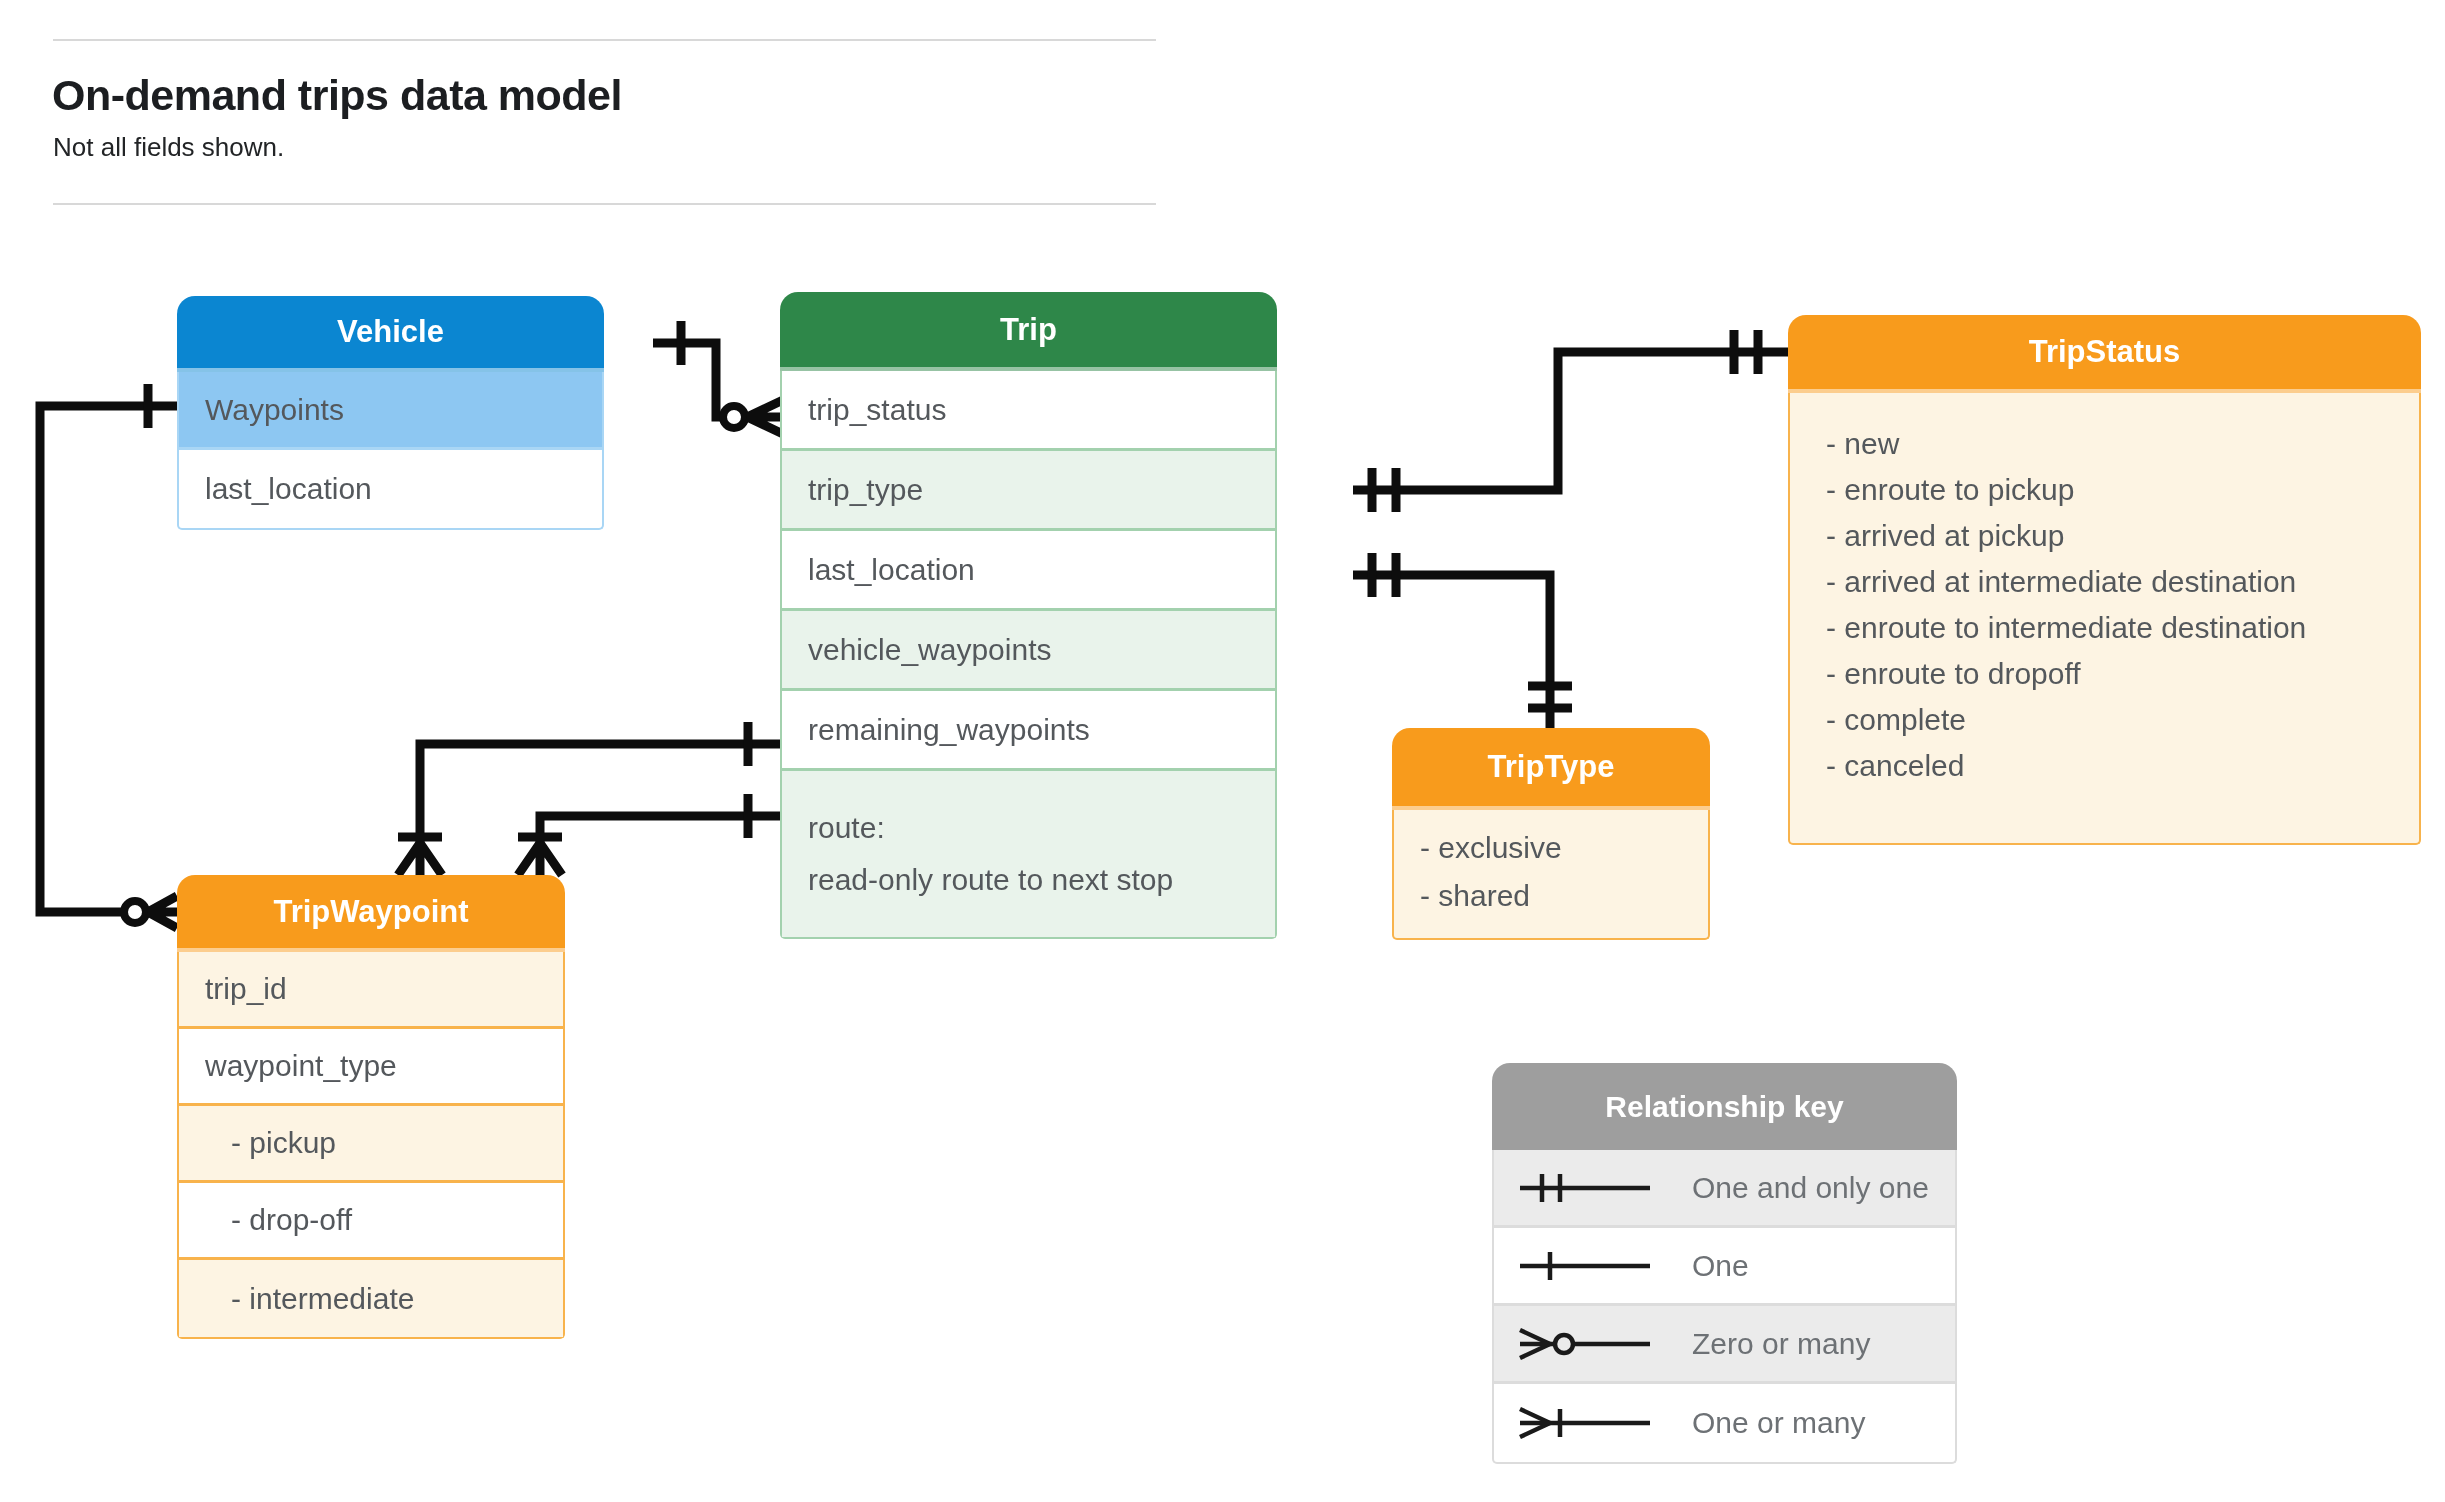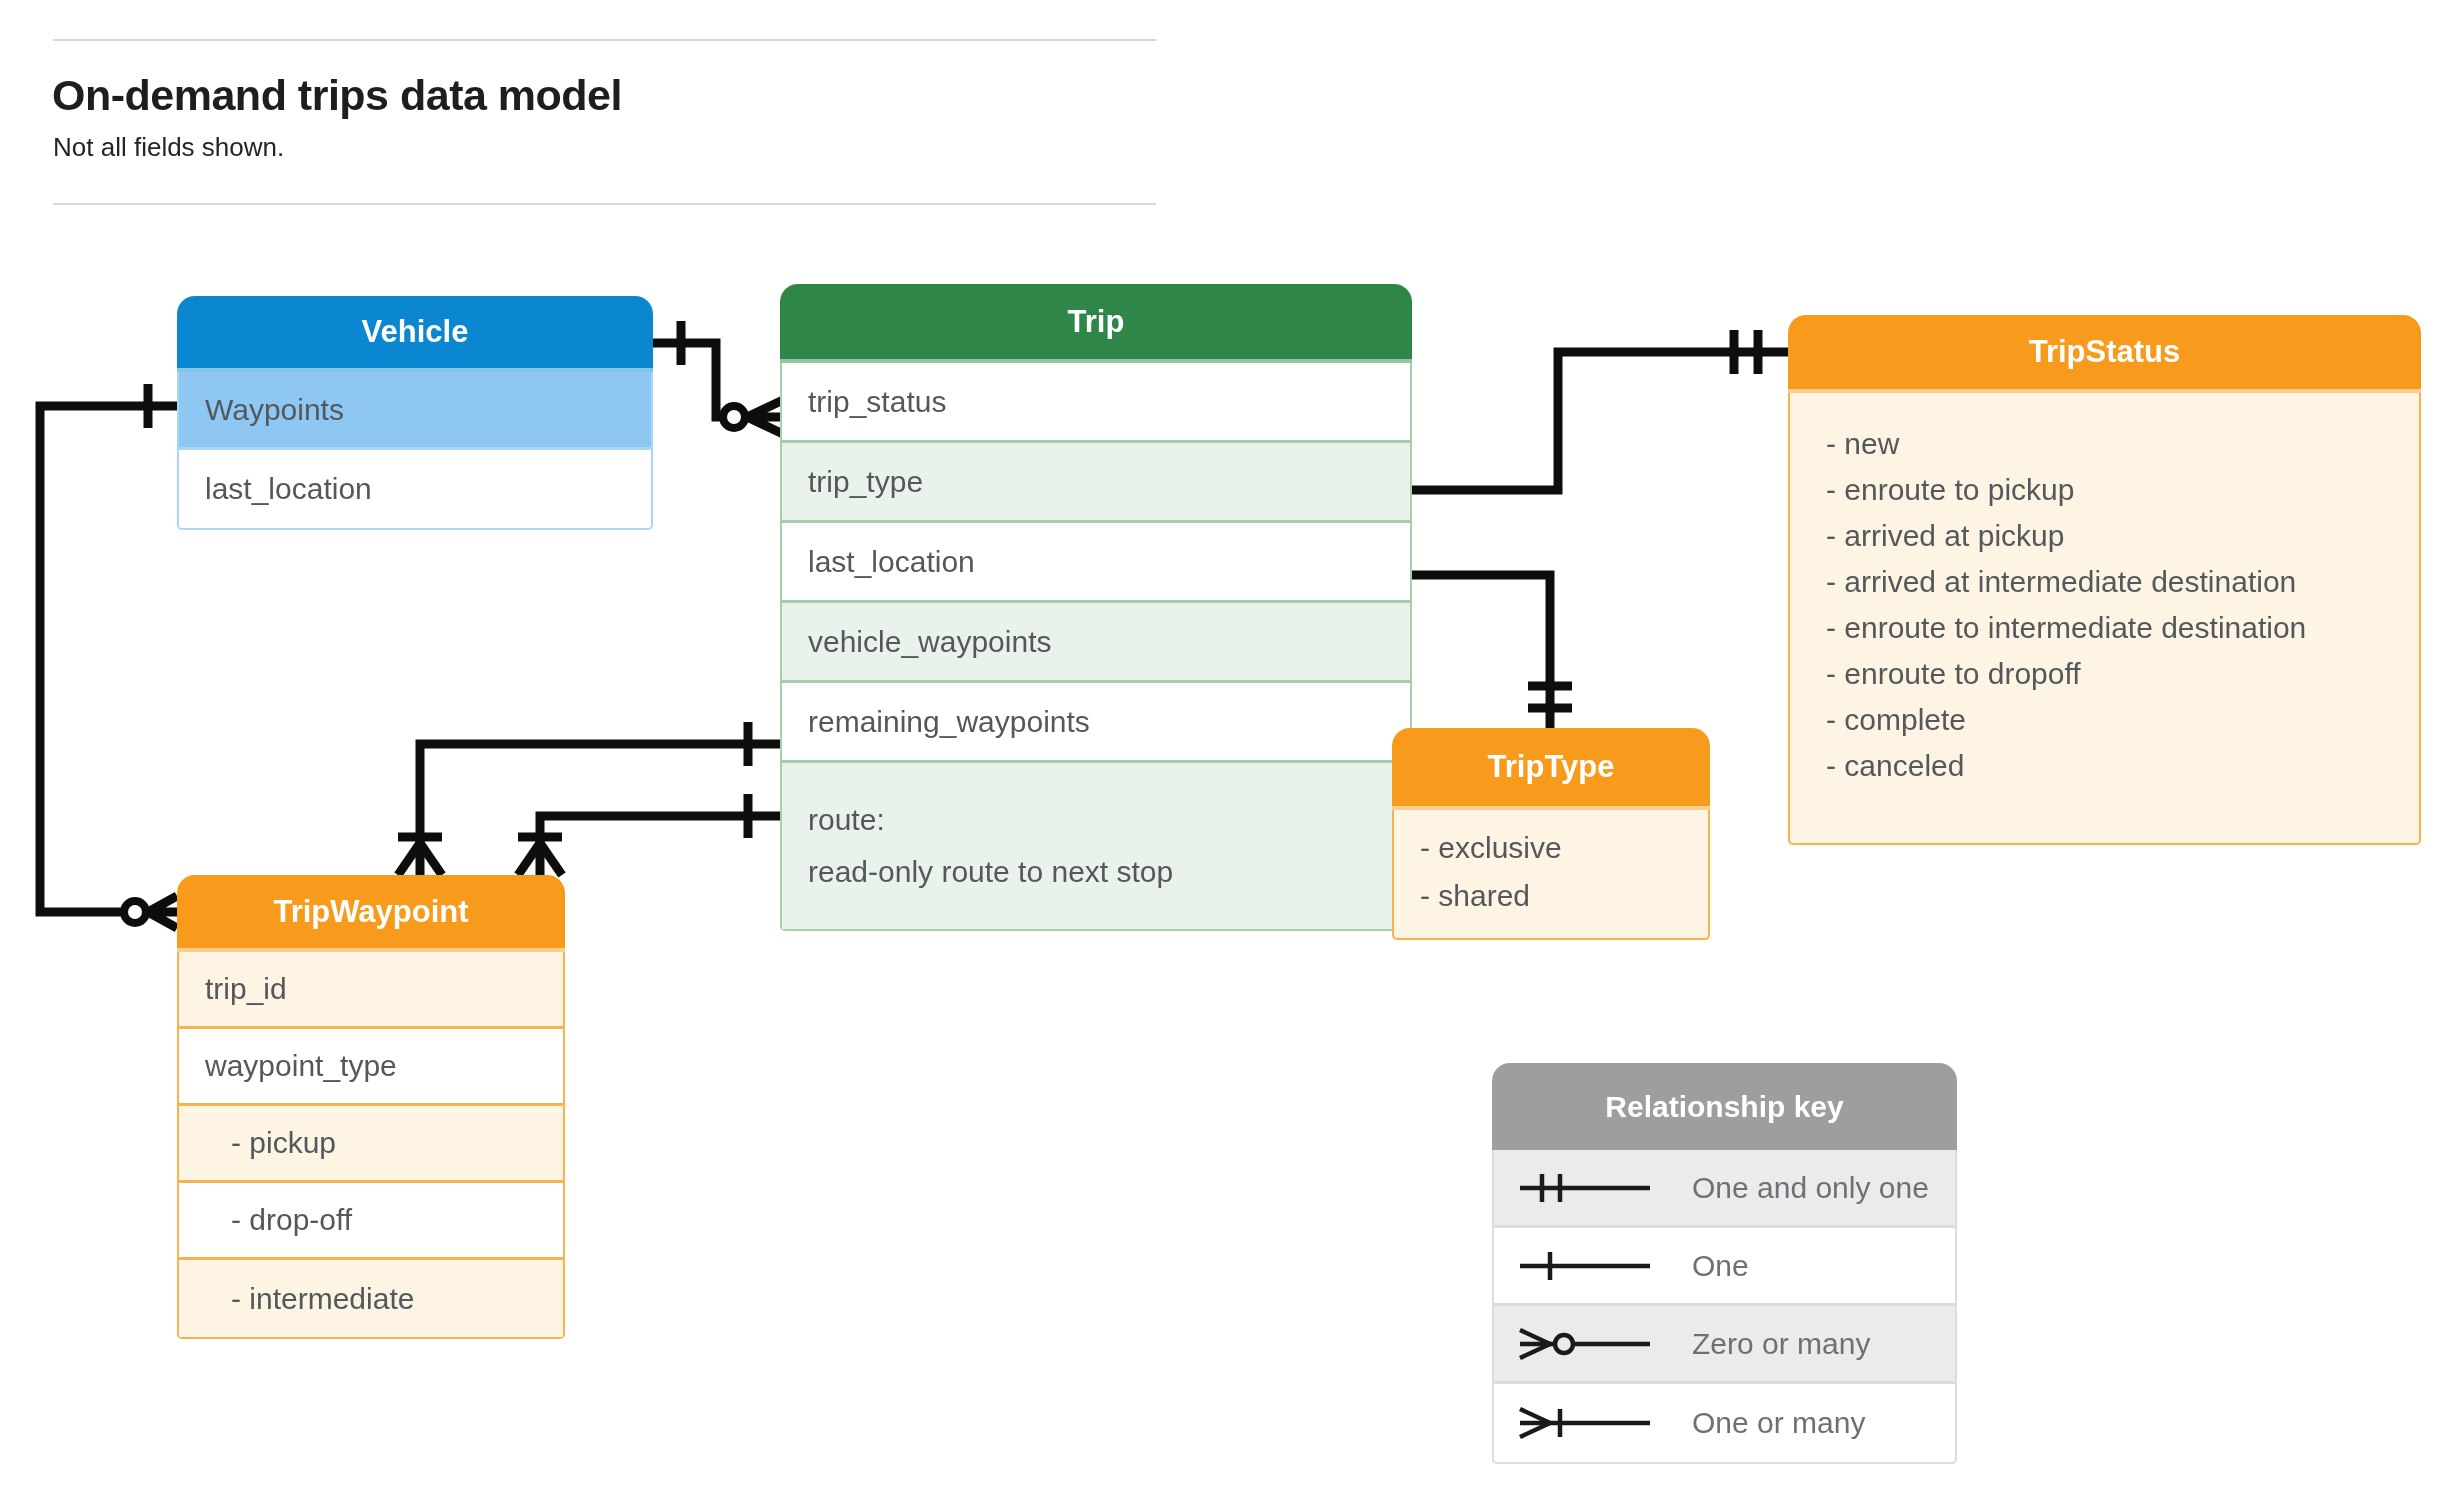--- a/index.html
+++ b/index.html
@@ -44,22 +44,22 @@
   .t-vehicle{--bc:var(--c-vehicle-border,#a9d6f5);--rc:var(--c-vehicle-row,#8dc7f2);}
   .t-vehicle .ehead{background:var(--c-vehicle-header,#0b86d1);}
   .t-trip{--bc:var(--c-trip-border,#a3d1ae);--rc:var(--c-trip-row,#e9f3eb);}
   .t-trip .ehead{background:var(--c-trip-header,#2e8749);}
   .t-orange{--bc:var(--c-orange-border,#f8b34c);--rc:var(--c-orange-row,#fdf4e3);}
   .t-orange .ehead{background:var(--c-orange-header,#f89b1c);}
   .t-legend{--bc:var(--c-legend-border,#dcdcdc);--rc:var(--c-legend-row,#ebebeb);}
   .t-legend .ehead{background:var(--c-legend-header,#9e9e9e);border-bottom:none;}
 
   
-  #e-vehicle{left:177px;top:296px;width:476px;border-radius:31px;--hh:76px;--rh:78px;}
-  #e-trip{left:780px;top:284px;width:632px;--hh:79px;--rh:80px;}
+  #e-vehicle{left:177px;top:296px;width:427px;border-radius:31px;--hh:76px;--rh:78px;}
+  #e-trip{left:780px;top:292px;width:497px;--hh:79px;--rh:80px;}
   #e-tripstatus{left:1788px;top:315px;width:633px;--hh:78px;}
   #e-tripstatus .panel{height:452px;padding:28px 0 0 36px;line-height:46px;}
   #e-triptype{left:1392px;top:728px;width:318px;--hh:82px;}
   #e-triptype .panel{height:130px;padding:14px 0 0 26px;line-height:48px;}
   #e-tripwaypoint{left:177px;top:875px;width:388px;--hh:77px;--rh:77px;}
 
   
   #e-legend{left:1492px;top:1063px;width:465px;--hh:87px;--rh:78px;}
   #e-legend .ehead{font-size:30px;}
   #e-legend .row{padding-left:0;color:var(--c-legend-text,#6d7175);}

